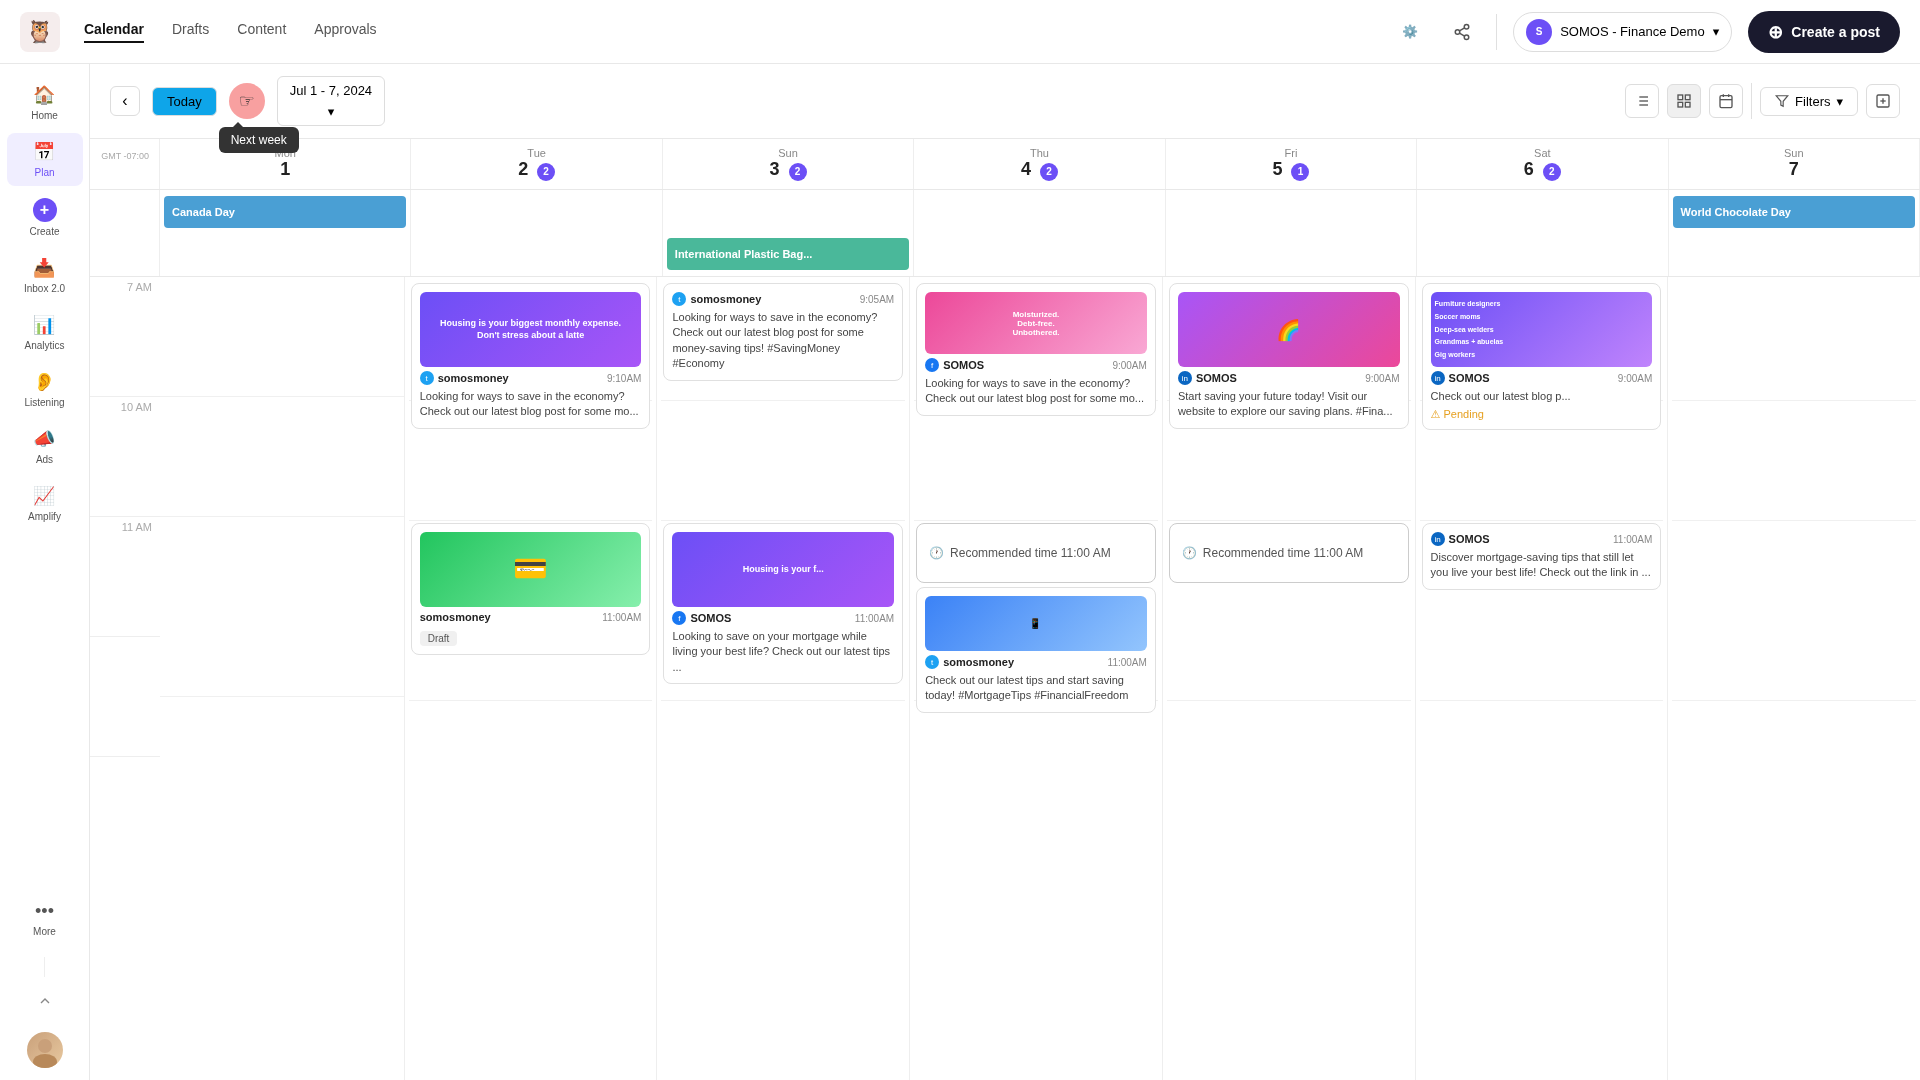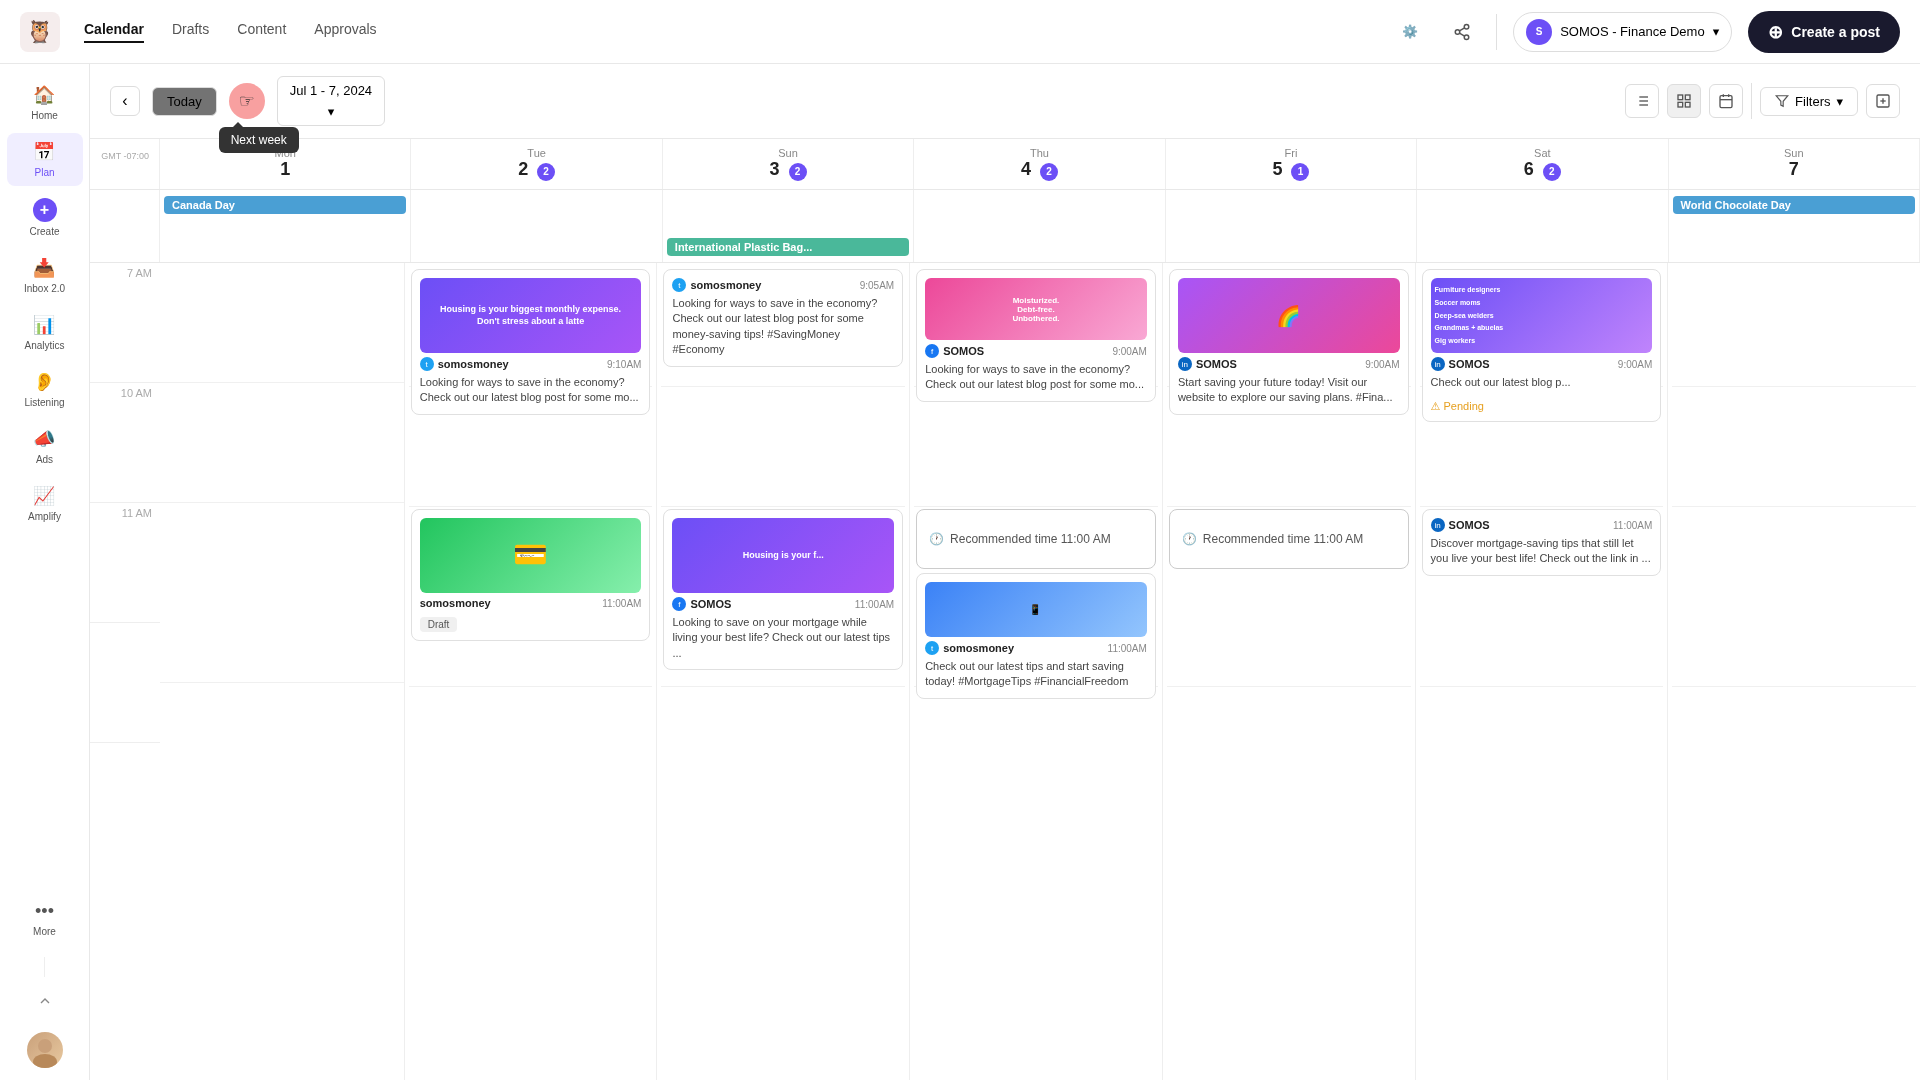--- a/index.html
+++ b/index.html
@@ -31,54 +31,54 @@
     .sidebar-item .si-label { font-size: 10px; text-align: center; }
     .sidebar-bottom { margin-top: auto; display: flex; flex-direction: column; align-items: center; gap: 8px; }
     .user-avatar { width: 36px; height: 36px; border-radius: 50%; background: #c9a07a; display: flex; align-items: center; justify-content: center; overflow: hidden; }
 
     
     .main { flex: 1; display: flex; flex-direction: column; overflow: hidden; }
 
     
     .cal-toolbar { display: flex; align-items: center; gap: 12px; padding: 12px 20px; border-bottom: 1px solid #e8e8e8; }
     .nav-arrow { width: 30px; height: 30px; display: flex; align-items: center; justify-content: center; border: 1px solid #ddd; border-radius: 6px; cursor: pointer; font-size: 16px; }
-    .today-btn { padding: 6px 14px; border: 1px solid #ddd; border-radius: 6px; cursor: pointer; font-size: 13px; font-weight: 500; background: #737373; }
+    .today-btn { padding: 6px 14px; border: 1px solid #ddd; border-radius: 6px; cursor: pointer; font-size: 13px; font-weight: 500; background: #0ea5e9; }
     .next-week-popup { position: relative; }
     .next-week-btn { width: 36px; height: 36px; background: #f8a0a0; border-radius: 50%; display: flex; align-items: center; justify-content: center; cursor: pointer; font-size: 16px; color: #333; }
     .next-week-tooltip { position: absolute; top: 44px; left: -10px; background: #333; color: white; padding: 6px 12px; border-radius: 6px; font-size: 12px; white-space: nowrap; z-index: 100; }
     .next-week-tooltip::before { content: ''; position: absolute; top: -5px; left: 14px; border-left: 5px solid transparent; border-right: 5px solid transparent; border-bottom: 5px solid #333; }
     .date-range { display: flex; align-items: center; gap: 6px; padding: 6px 12px; border: 1px solid #ddd; border-radius: 6px; cursor: pointer; font-size: 13px; flex-direction: column; }
     .toolbar-right { margin-left: auto; display: flex; align-items: center; gap: 8px; }
     .view-btn { width: 34px; height: 34px; display: flex; align-items: center; justify-content: center; border: 1px solid #ddd; border-radius: 6px; cursor: pointer; color: #555; }
     .view-btn.active { background: #f0f0f0; }
     .filters-btn { display: flex; align-items: center; gap: 6px; padding: 6px 14px; border: 1px solid #ddd; border-radius: 6px; cursor: pointer; font-size: 13px; }
 
     
     .cal-grid { flex: 1; overflow-y: auto; display: flex; flex-direction: column; }
     .cal-header-row { display: grid; grid-template-columns: 70px repeat(7, 1fr); border-bottom: 1px solid #e8e8e8; }
     .cal-header-cell { text-align: center; padding: 8px 4px; font-size: 12px; color: #888; border-right: 1px solid #eee; }
     .cal-header-cell .day-num { font-size: 18px; font-weight: 600; color: #222; }
     .cal-header-cell .badge { display: inline-block; width: 18px; height: 18px; background: #6c4ff6; color: white; border-radius: 50%; font-size: 10px; line-height: 18px; margin-left: 4px; }
     .all-day-row { display: grid; grid-template-columns: 70px repeat(7, 1fr); border-bottom: 1px solid #e8e8e8; min-height: 40px; }
     .all-day-cell { border-right: 1px solid #eee; padding: 4px; }
-    .event-pill { border-radius: 4px; padding: 3px 8px; font-size: 11px; font-weight: 600; color: white; margin: 2px 0; }
+    .event-pill { border-radius: 4px; padding: 10px 8px; font-size: 11px; font-weight: 600; color: white; margin: 2px 0; }
     .event-pill.canada { background: #4a9fd4; }
     .event-pill.plastic { background: #4ab89a; margin-top: 44px; }
     .event-pill.chocolate { background: #4a9fd4; }
     .time-slot { height: 120px; border-bottom: 1px solid #eee; display: flex; align-items: flex-start; justify-content: flex-end; padding: 4px 8px 0 0; font-size: 11px; color: #aaa; }
 
     
     .post-card { background: white; border: 1px solid #e0e0e0; border-radius: 8px; padding: 8px; font-size: 11px; cursor: pointer; }
     .post-card .card-header { display: flex; align-items: center; justify-content: space-between; margin-bottom: 4px; }
     .post-card .handle { font-weight: 600; font-size: 11px; color: #222; }
     .post-card .time { color: #888; font-size: 10px; text-align: center; }
     .post-card .card-body { color: #444; font-size: 11px; line-height: 1.4; }
     .post-card .social-icon { width: 16px; height: 16px; border-radius: 50%; display: inline-flex; align-items: center; justify-content: center; font-size: 9px; color: white; }
     .post-card .draft-badge { background: #f0f0f0; color: #555; padding: 2px 8px; border-radius: 4px; font-size: 10px; margin-top: 4px; display: inline-block; }
-    .post-card .pending-badge { color: #e6a020; font-size: 11px; margin-top: 10px; display: flex; align-items: center; gap: 4px; }
+    .post-card .pending-badge { color: #e6a020; font-size: 11px; margin-top: 4px; display: flex; align-items: center; gap: 4px; }
     .recommended-box { background: white; border: 1px solid #ccc; border-radius: 8px; padding: 12px; font-size: 12px; color: #555; min-height: 60px; display: flex; align-items: center; gap: 6px; }
 
     
     .img-purple { background: linear-gradient(135deg, #6c4ff6, #a855f7); }
     .img-green { background: linear-gradient(135deg, #22c55e, #86efac); }
 
     .card-img-placeholder { width: 100%; border-radius: 6px; margin-bottom: 6px; height: 75px; display: flex; align-items: center; justify-content: center; color: white; font-size: 9px; font-weight: 700; text-align: center; padding: 4px; line-height: 1.3; overflow: hidden; }
     .tw-icon { background: #1da1f2; }
 
     .gmt-label { text-align: right; padding: 4px 6px; font-size: 9px; color: #aaa; }

